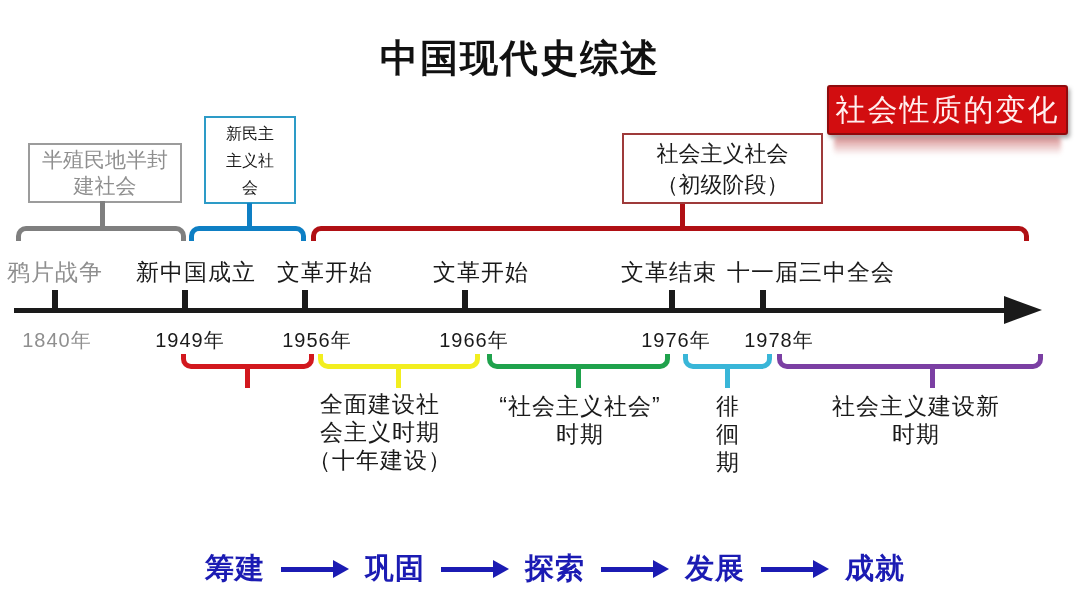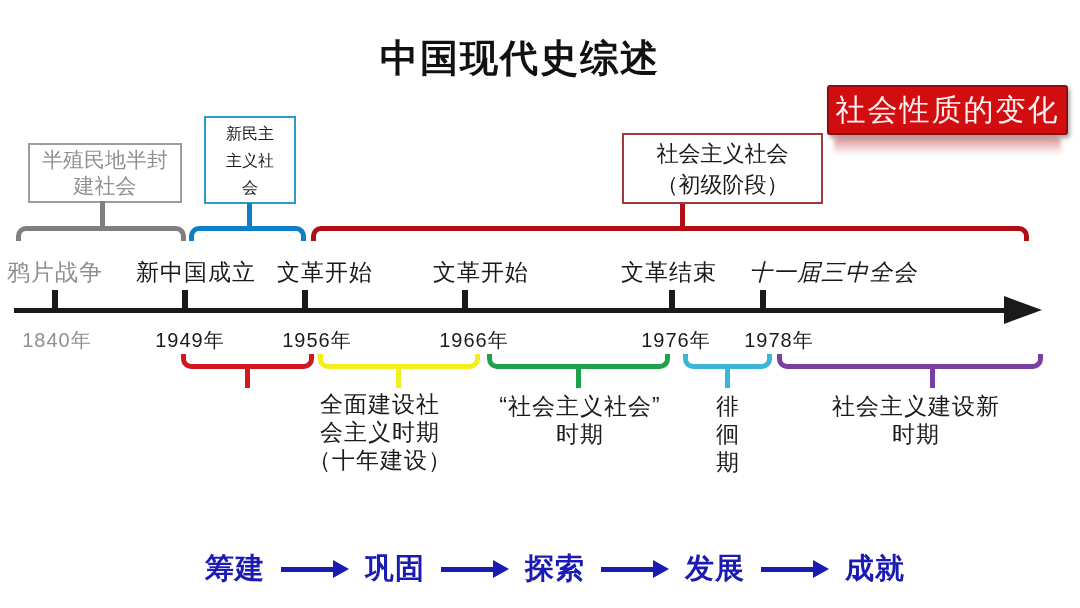--- a/index.html
+++ b/index.html
@@ -123,21 +123,21 @@
   <div class="abs tick" style="left:302px;"></div>
   <div class="abs tick" style="left:462px;"></div>
   <div class="abs tick" style="left:669px;"></div>
   <div class="abs tick" style="left:760px;"></div>
 
   <div class="abs evt ctr muted" style="left:55px;">鸦片战争</div>
   <div class="abs evt ctr" style="left:196px;">新中国成立</div>
   <div class="abs evt ctr" style="left:325px;">文革开始</div>
   <div class="abs evt ctr" style="left:481px;">文革开始</div>
   <div class="abs evt ctr" style="left:669px;">文革结束</div>
-  <div class="abs evt ctr" style="left:833px;font-style:italic;">十一届三中全会</div>
+  <div class="abs evt ctr" style="left:811px;">十一届三中全会</div>
 
   <div class="abs yr ctr muted" style="left:57px;">1840年</div>
   <div class="abs yr ctr" style="left:190px;">1949年</div>
   <div class="abs yr ctr" style="left:317px;">1956年</div>
   <div class="abs yr ctr" style="left:474px;">1966年</div>
   <div class="abs yr ctr" style="left:676px;">1976年</div>
   <div class="abs yr ctr" style="left:779px;">1978年</div>
 
   <div class="abs brk-dn red"></div>
   <div class="abs pstem pstem-red"></div>

